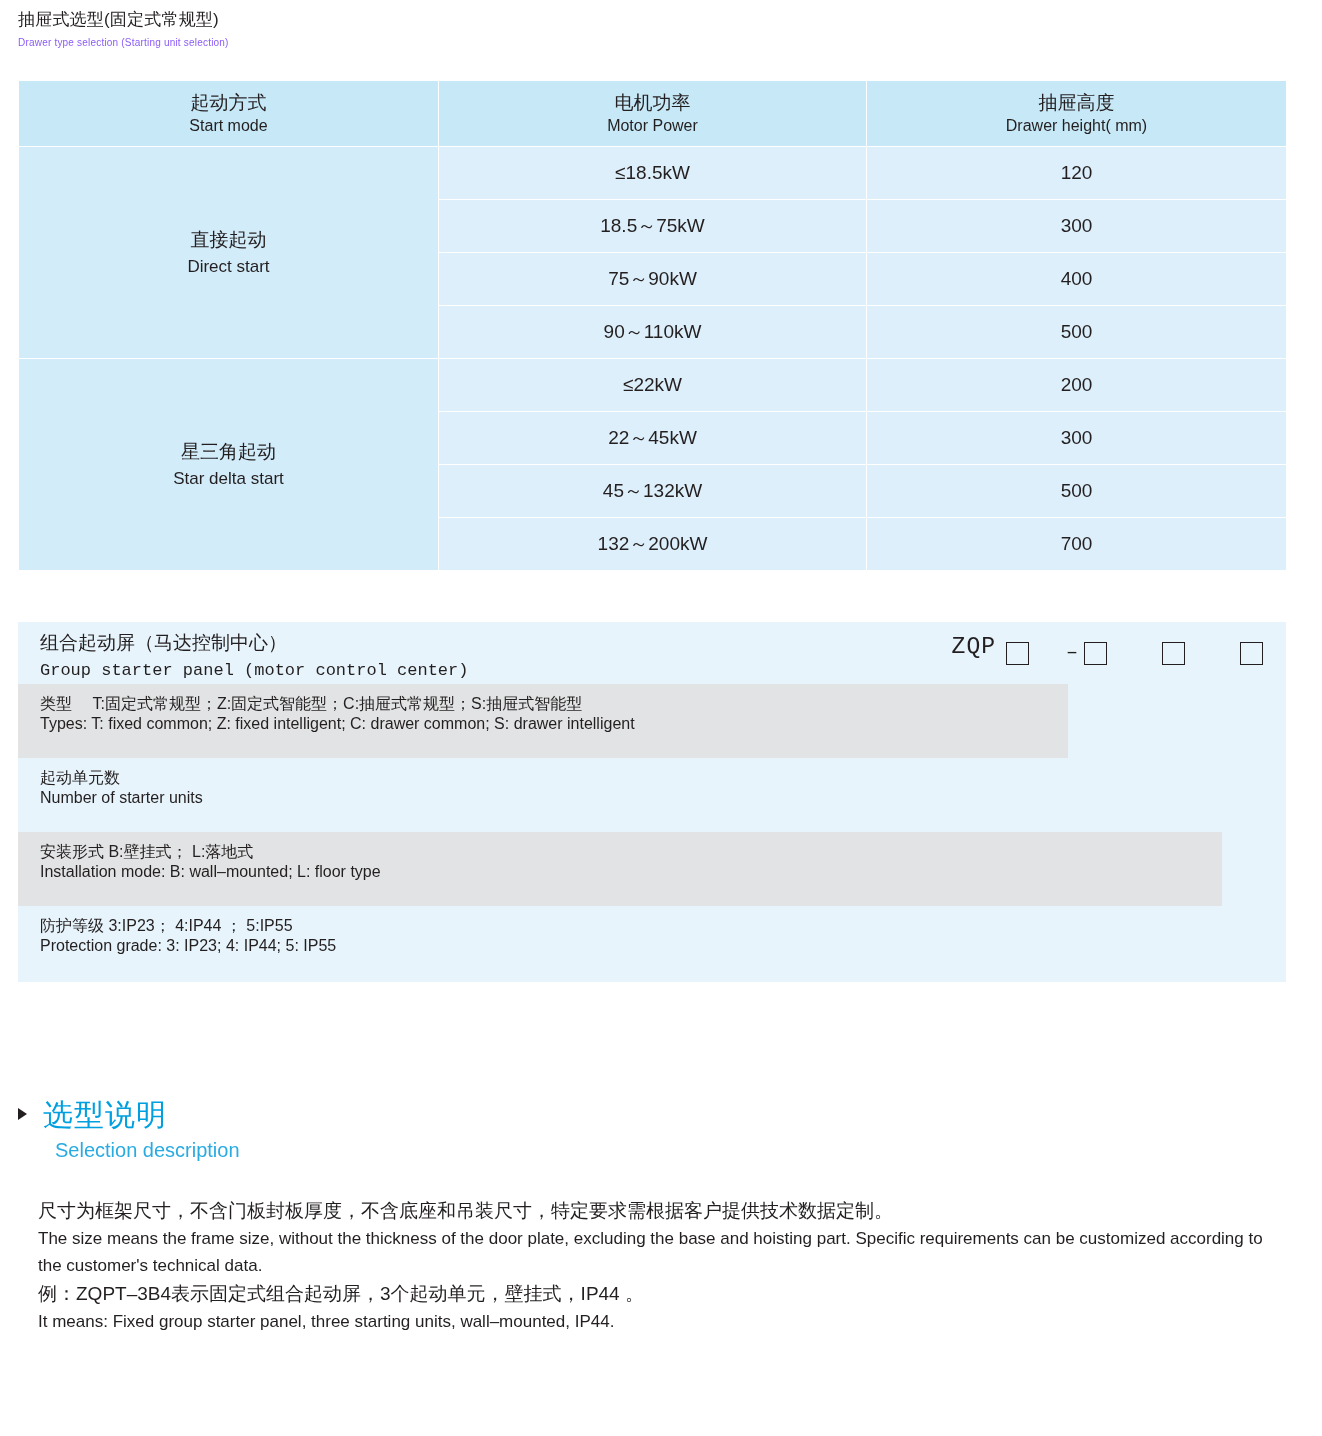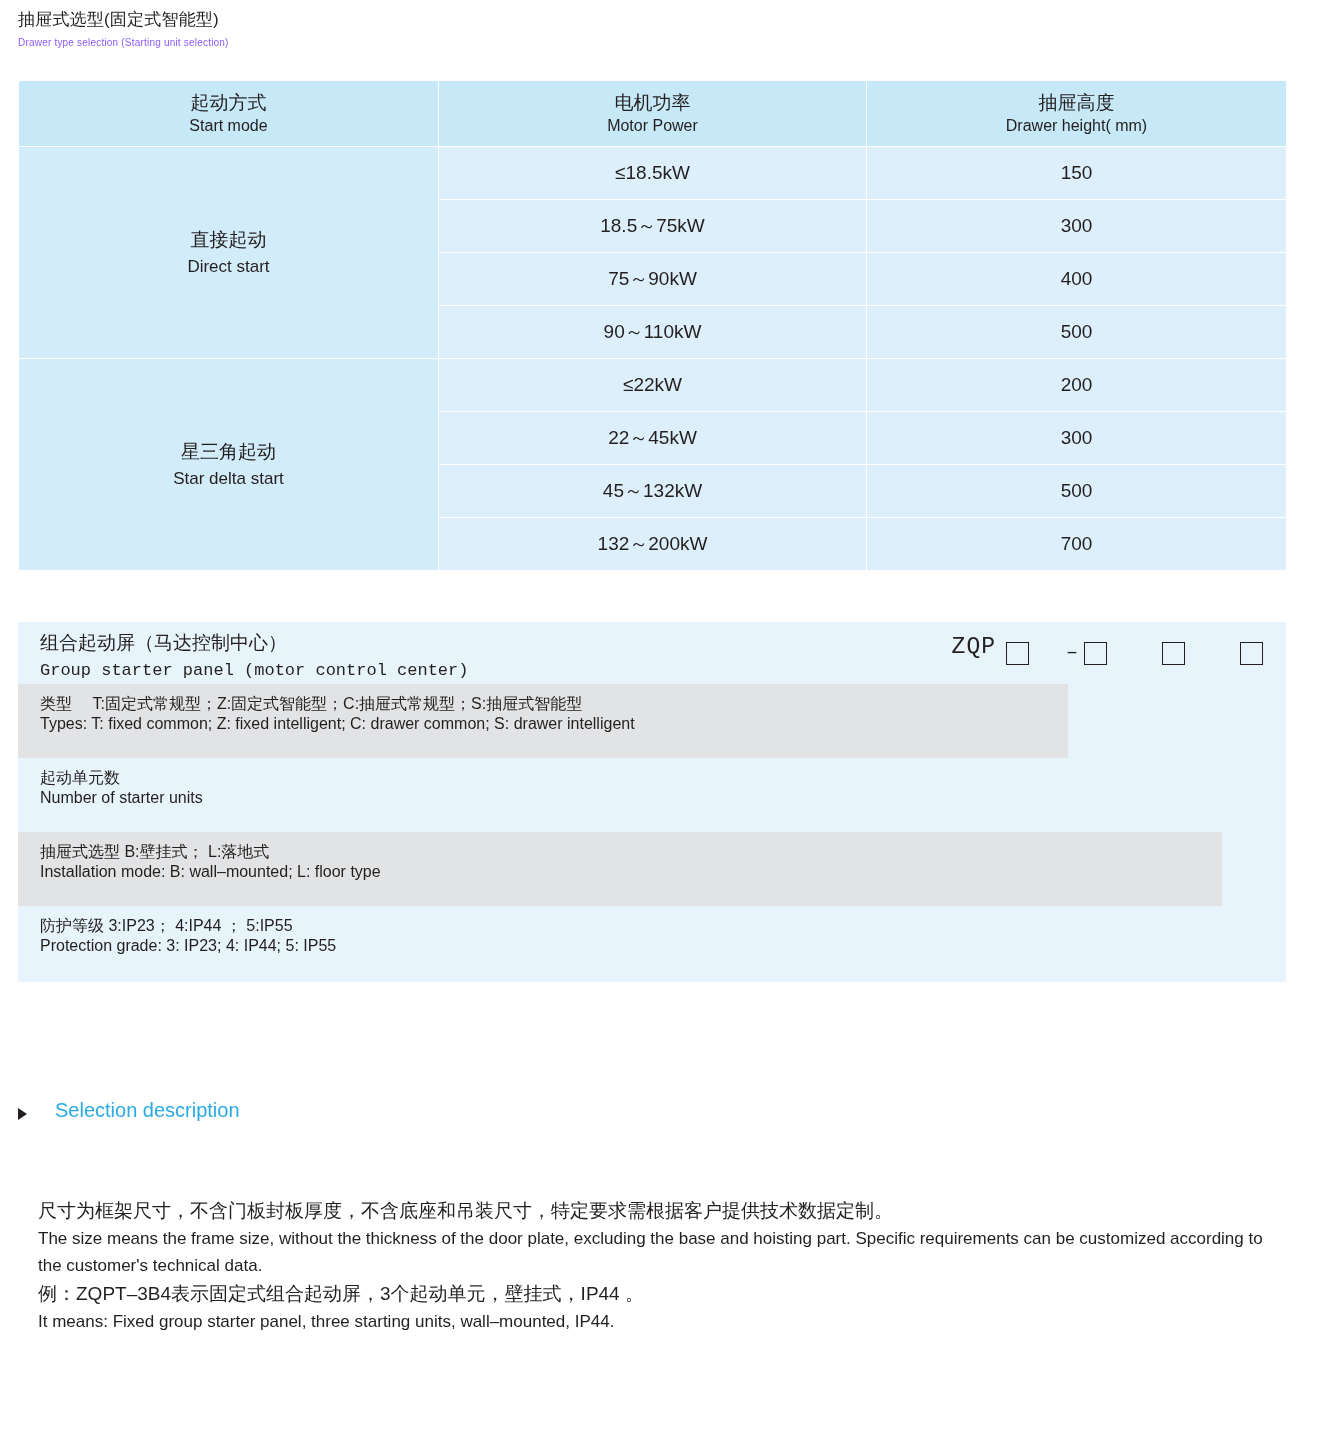--- a/index.html
+++ b/index.html
@@ -223,21 +223,21 @@
     line-height: 27px;
     color: #231f20;
   }
 </style>
 </head>
 <body>
 
 <div class="page">
 
   <div class="top-caption">
-    <div class="cn">抽屉式选型(固定式智能型)</div>
+    <div class="cn">抽屉式选型(固定式常规型)</div>
     <div class="en">Drawer type selection (Starting unit selection)</div>
   </div>
 
   <table class="spec-table">
     <colgroup>
       <col class="col-mode">
       <col class="col-power">
       <col class="col-height">
     </colgroup>
     <thead>
@@ -256,21 +256,21 @@
         </th>
       </tr>
     </thead>
     <tbody>
       <tr>
         <td class="mode-cell" rowspan="4">
           <div>直接起动</div>
           <div class="en">Direct start</div>
         </td>
         <td>≤18.5kW</td>
-        <td>150</td>
+        <td>120</td>
       </tr>
       <tr>
         <td>18.5～75kW</td>
         <td>300</td>
       </tr>
       <tr>
         <td>75～90kW</td>
         <td>400</td>
       </tr>
       <tr>
@@ -334,40 +334,41 @@
           <div class="cn">起动单元数</div>
           <div class="en">Number of starter units</div>
         </div>
       </div>
     </div>
 
     <div class="seg-wrap">
       <div class="seg-filler"></div>
       <div class="band band-grey row-install">
         <div class="text">
-          <div class="cn">抽屉式选型  B:壁挂式； L:落地式</div>
+          <div class="cn">安装形式  B:壁挂式； L:落地式</div>
           <div class="en">Installation mode: B: wall–mounted; L: floor type</div>
         </div>
       </div>
     </div>
 
     <div class="seg-wrap">
       <div class="seg-filler-last"></div>
       <div class="band band-blue row-protect">
         <div class="text">
           <div class="cn">防护等级  3:IP23； 4:IP44 ； 5:IP55</div>
           <div class="en">Protection grade:  3: IP23; 4: IP44; 5: IP55</div>
         </div>
       </div>
     </div>
 
   </div>
 
   <div class="section-head" id="selection-desc-head">
     <span class="tri"></span>
+    <div class="cn">选型说明</div>
     <div class="en">Selection description</div>
   </div>
 
   <div class="desc">
     <p class="cn">尺寸为框架尺寸，不含门板封板厚度，不含底座和吊装尺寸，特定要求需根据客户提供技术数据定制。</p>
     <p class="en">The size means the frame size, without the thickness of the door plate, excluding the base and hoisting part. Specific requirements can be customized according to the customer's technical data.</p>
     <p class="cn">例：ZQPT–3B4表示固定式组合起动屏，3个起动单元，壁挂式，IP44 。</p>
     <p class="en">It means: Fixed group starter panel, three starting units, wall–mounted, IP44.</p>
   </div>
 

